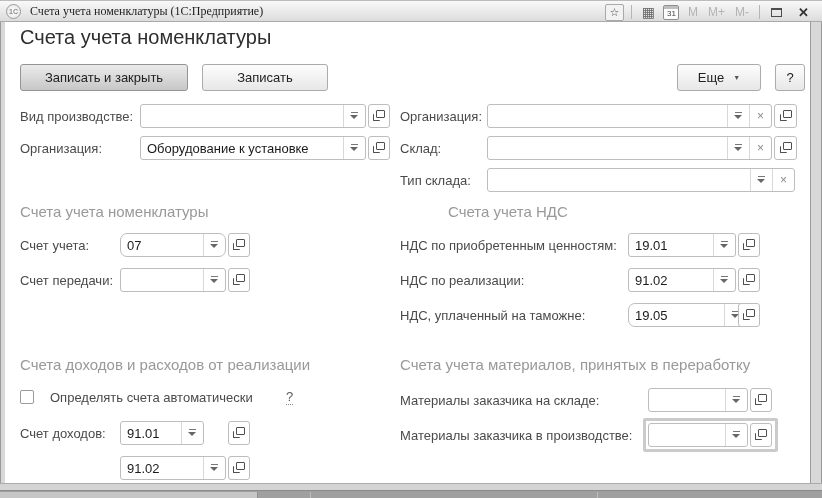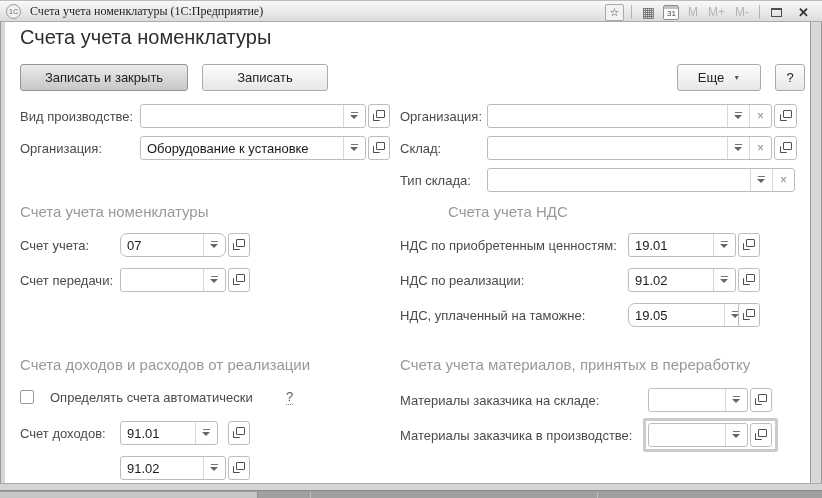--- a/index.html
+++ b/index.html
@@ -236,21 +236,21 @@
   <div class="openbtn" style="left:738px; top:303px;">
       <span class="open-icon"></span>
     </div>
 
   <div class="section-title" style="left:20px; top:356px;">Счета доходов и расходов от реализации</div>
   <div class="checkbox" style="left:20px; top:390px;"></div>
   <div class="lbl" style="left:50px; top:385px;">Определять счета автоматически</div>
   <div class="help-q" style="left:286px; top:389px;">?</div>
 
   <div class="lbl" style="left:20px; top:421px;">Счет доходов:</div>
-  <div class="combo" style="left:120px; top:421px; width:98px;">
+  <div class="combo" style="left:120px; top:421px; width:84px;">
     <span class="txt">91.01</span>
     <span class="cbtn">
         <span class="dd-arrow"></span>
       </span>
   </div>
   <div class="openbtn" style="left:228px; top:421px;">
       <span class="open-icon"></span>
     </div>
 
   <div class="combo" style="left:120px; top:456px; width:106px;">

